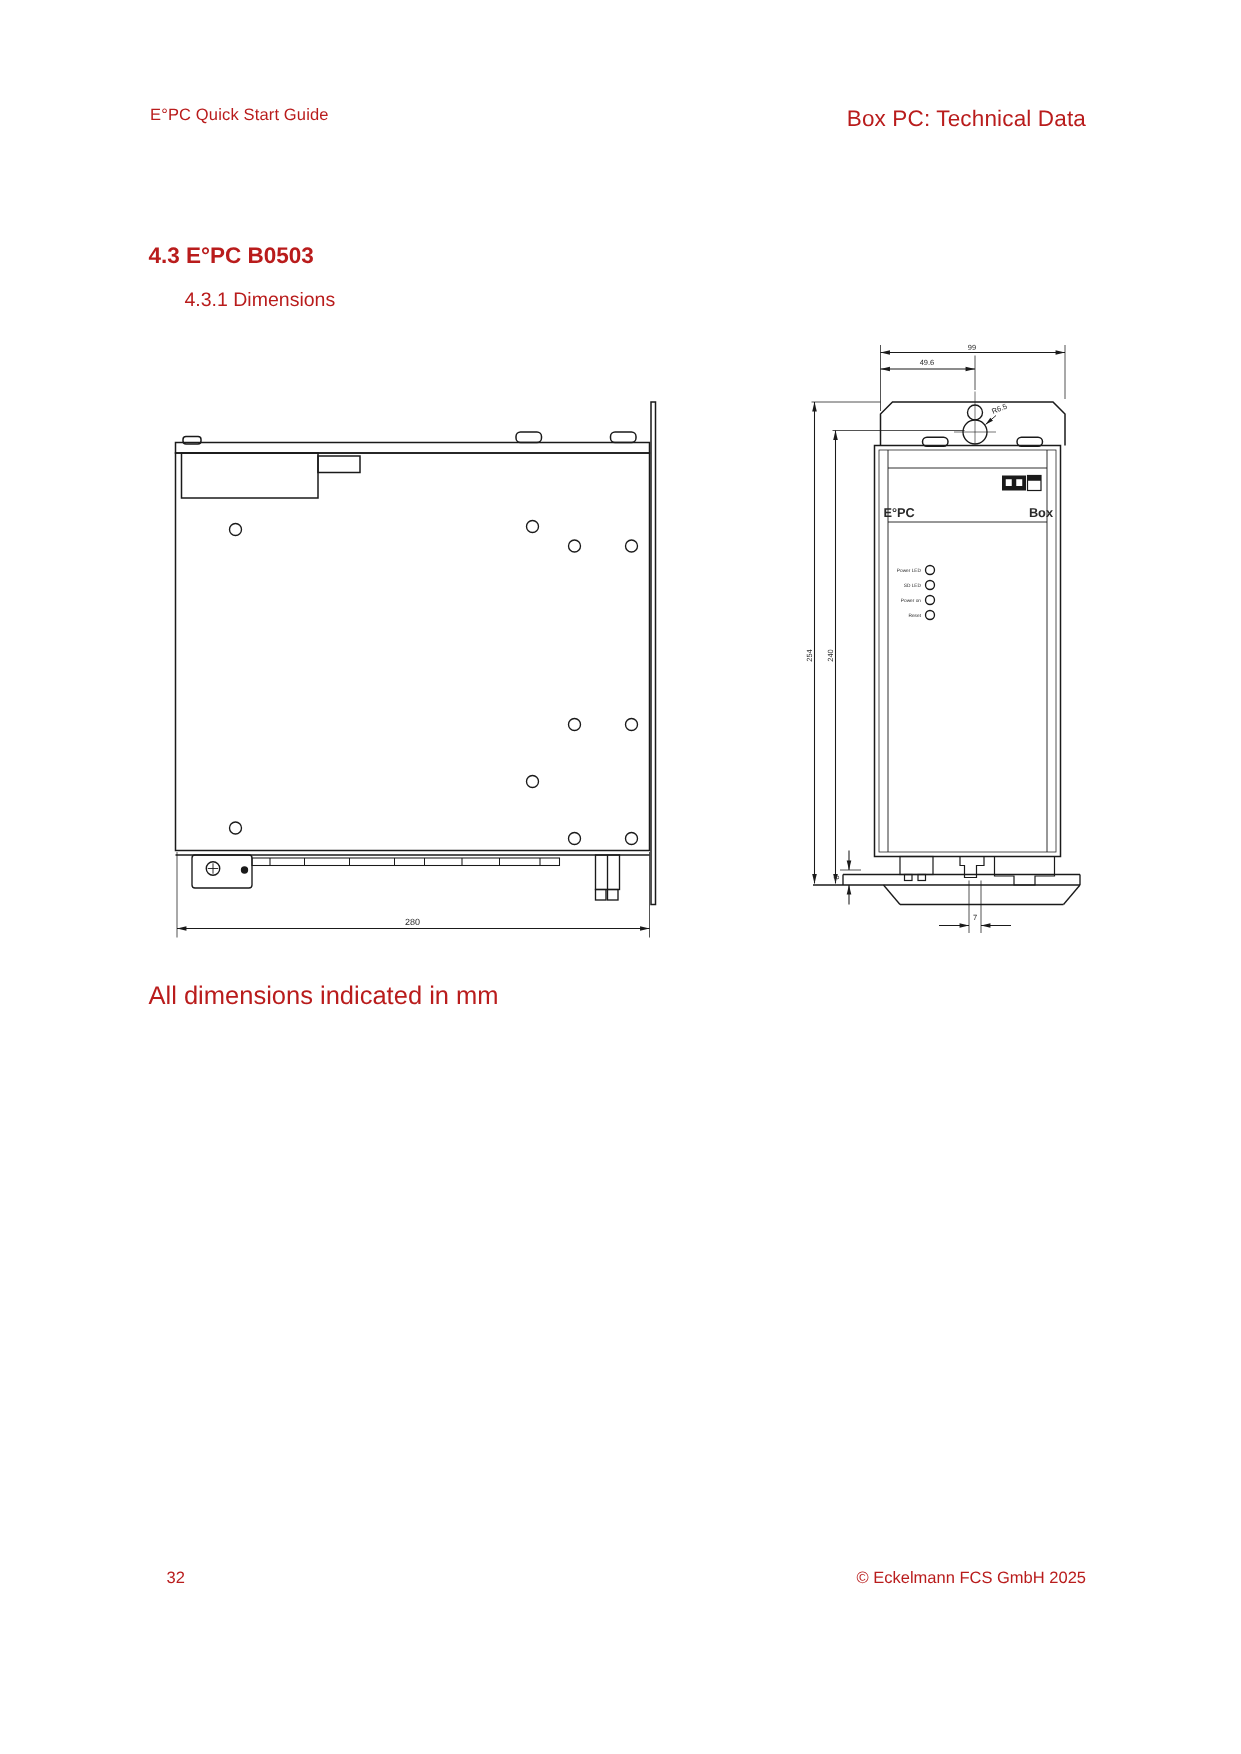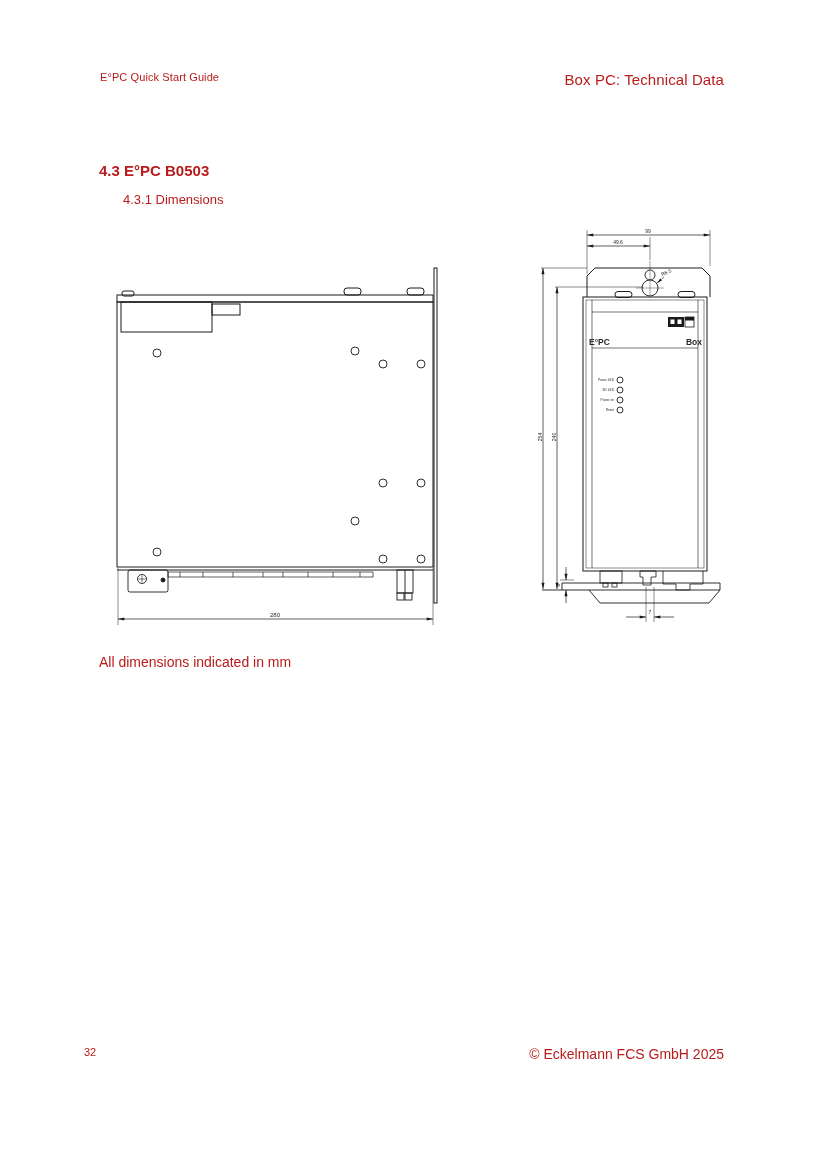--- a/index.html
+++ b/index.html
@@ -3,23 +3,23 @@
 <meta charset="utf-8">
 <style>
   html,body{margin:0;padding:0;}
   body{background:#ffffff;font-family:"Liberation Sans",sans-serif;}
   .page{position:relative;width:827px;height:1135px;background:#ffffff;overflow:hidden;color:#b91c1c;}
   .hdr-left{position:absolute;left:100px;top:71px;font-size:11px;letter-spacing:.1px;}
   .hdr-right{position:absolute;right:103px;top:71px;font-size:15px;letter-spacing:.1px;}
   .h1{position:absolute;left:99px;top:162px;font-size:15px;font-weight:600;}
   .h2{position:absolute;left:99px;top:192px;font-size:13px;font-weight:400;margin-left:24px;}
   .figure{position:absolute;left:98px;top:227px;width:632px;height:417px;background:#ffffff;}
-  .caption{position:absolute;left:99px;top:654px;font-size:14px;}
-  .ftr-left{position:absolute;left:84px;top:1046px;font-size:11px;}
-  .ftr-right{position:absolute;right:103px;top:1046px;font-size:14px;}
+  .caption{position:absolute;left:99px;top:654px;font-size:17px;}
+  .ftr-left{position:absolute;left:111px;top:1046px;font-size:11px;}
+  .ftr-right{position:absolute;right:103px;top:1046px;font-size:11px;}
   svg text{font-family:"Liberation Sans","DejaVu Sans",sans-serif;fill:#2a2a2a;}
 </style>
 </head>
 <body>
 
 <div class="page">
 
   <div class="hdr-left">E°PC Quick Start Guide</div>
   <div class="hdr-right">Box PC: Technical Data</div>
 

